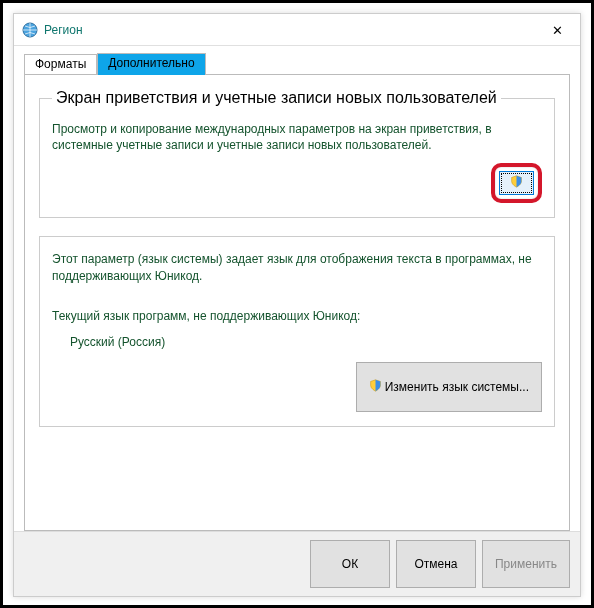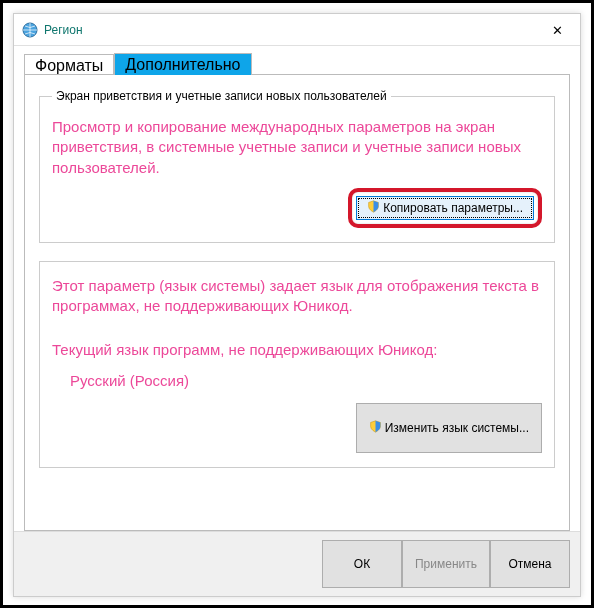--- a/index.html
+++ b/index.html
@@ -65,21 +65,21 @@
     .tabstrip {
       display: flex;
       align-items: flex-end;
       height: 22px;
       position: relative;
     }
     .tab {
       border: 1px solid #bbb;
       border-bottom: none;
       padding: 2px 10px;
-      font-size: 16px;
+      font-size: 12px;
       background: #fff;
       height: 20px;
       margin-right: 0;
       position: relative;
       z-index: 1;
     }
     .tab.inactive { background: #fff; }
     .tab.active {
       background: #0ea5e9;
       height: 22px;
@@ -93,28 +93,28 @@
       background: #fff;
     }
     fieldset.group {
       border: 1px solid #ccc;
       padding: 10px 12px 14px 12px;
       margin-bottom: 18px;
       position: relative;
     }
     fieldset.group legend {
       padding: 0 4px;
-      font-size: 12px;
+      font-size: 16px;
       color: #000;
       margin-top: 44px;
     }
     .desc {
-      font-size: 15px;
+      font-size: 12px;
       line-height: 1.35;
-      color: #ec4899;
+      color: #14532d;
       margin: 4px 0 10px 0;
     }
     .label-line { margin-top: 24px; }
     .value-line { margin: 4px 0 12px 18px; }
     .btn-row {
       display: flex;
       justify-content: flex-end;
     }
     .win-btn {
       background: #e1e1e1;
@@ -140,21 +140,21 @@
       border-color: #0078d7;
       background: #e5f1fb;
       padding: 3px 10px;
     }
     .footer {
       border-top: 1px solid #ddd;
       background: #f0f0f0;
       padding: 8px 10px;
       display: flex;
       justify-content: flex-end;
-      gap: 0;
+      gap: 6px;
     }
     .footer .win-btn { min-width: 80px; justify-content: center; }
     .footer .win-btn.disabled { color: #888; }
     .shield-icon { width: 13px; height: 13px; display:inline-block; }
   </style>
 </head>
 <body>
 
 <div class="outer-frame">
   <div class="inner-pad">
@@ -183,21 +183,20 @@
             <p class="desc">Просмотр и копирование международных параметров на экран приветствия, в системные учетные записи и учетные записи новых пользователей.</p>
             <div class="btn-row">
               <span class="highlight-wrap">
                 <button class="win-btn focusring">
                   <span>
                     <svg class="shield-icon" viewBox="0 0 16 16">
                       <path d="M8 1 L14 3 V8 C14 12 8 15 8 15 C8 15 2 12 2 8 V3 Z" fill="#ffce3a" stroke="#c49000" stroke-width="0.6"></path>
                       <path d="M8 1 L14 3 V8 C14 12 8 15 8 15 Z" fill="#3b8ee6"></path>
                     </svg>
                   </span>
-                  <span>Копировать параметры...</span>
                 </button>
               </span>
             </div>
           </fieldset>
 
           <fieldset class="group">
             <p class="desc">Этот параметр (язык системы) задает язык для отображения текста в программах, не поддерживающих Юникод.</p>
             <p class="desc label-line">Текущий язык программ, не поддерживающих Юникод:</p>
             <p class="desc value-line">Русский (Россия)</p>
             <div class="btn-row">
@@ -211,19 +210,19 @@
                 <span>Изменить язык системы...</span>
               </button>
             </div>
           </fieldset>
 
         </div>
       </div>
 
       <div class="footer">
         <button class="win-btn">ОК</button>
+        <button class="win-btn">Отмена</button>
         <button class="win-btn disabled">Применить</button>
-        <button class="win-btn">Отмена</button>
       </div>
 
     </div>
   </div>
 </div>
 
 </body></html>

